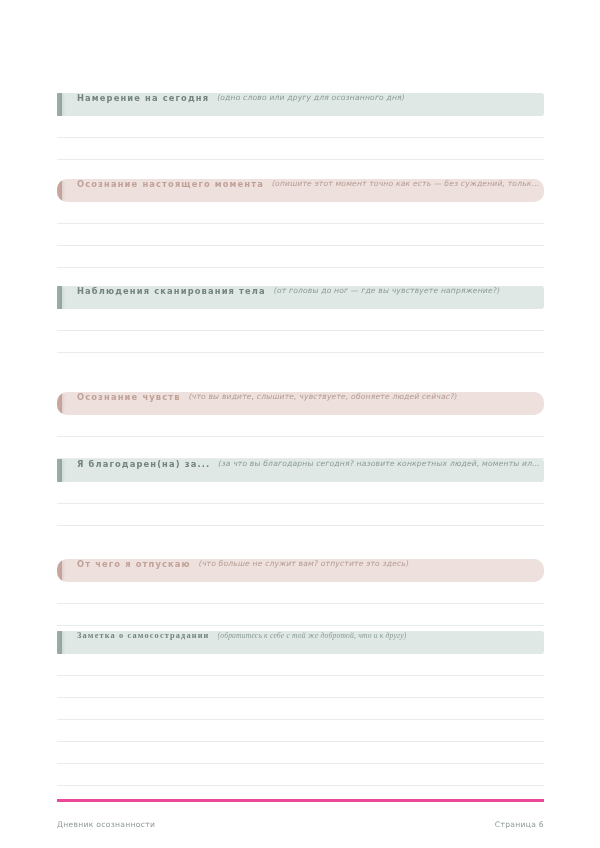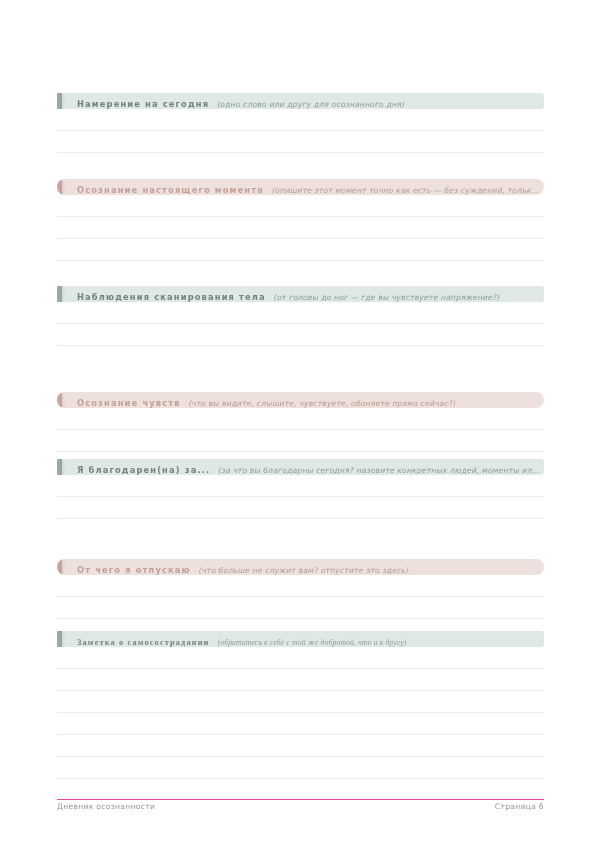--- a/index.html
+++ b/index.html
@@ -53,24 +53,24 @@
 
   
   .section {
     position: absolute;
     left: 57px;
     width: 487px;
   }
   .band {
     position: relative;
     box-sizing: border-box;
-    height: 16px;
+    height: 23px;
     border-radius: 0 3px 3px 0;
     display: flex;
-    align-items: flex-end;
+    align-items: flex-start;
     padding-left: 20px;
     overflow: hidden;
     white-space: nowrap;
   }
   .band .accent {
     position: absolute;
     left: 0;
     top: 0;
     width: 5px;
     height: 100%;
@@ -121,22 +121,22 @@
     height: 21px;
     border-bottom: 1px solid #e9ecec;
   }
 
   
   .footer {
     position: absolute;
     left: 57px;
     top: 799px;
     width: 487px;
-    border-top: 1px solid #ec4899;
-    padding-top: 2px;
+    border-top: 3px solid #ec4899;
+    padding-top: 18px;
     display: flex;
     justify-content: space-between;
     align-items: center;
   }
   .footer-text {
     font-size: 7.6px;
     letter-spacing: 0.3px;
     color: #8b9a97;
   }
 </style>
@@ -182,21 +182,21 @@
         <div class="lines">
           <div class="wline"></div>
           <div class="wline"></div>
         </div>
       </div>
       <div class="section v-rose" style="top: 392px;">
         <div class="band">
           <span class="accent"></span>
           <span class="shadow"></span>
           <span class="band-title">Осознание чувств</span>
-          <span class="band-hint">(что вы видите, слышите, чувствуете, обоняете прямо сейчас?)</span>
+          <span class="band-hint">(что вы видите, слышите, чувствуете, обоняете людей сейчас?)</span>
         </div>
         <div class="lines">
           <div class="wline"></div>
           <div class="wline"></div>
         </div>
       </div>
       <div class="section v-sage" style="top: 459px;">
         <div class="band">
           <span class="accent"></span>
           <span class="shadow"></span>

